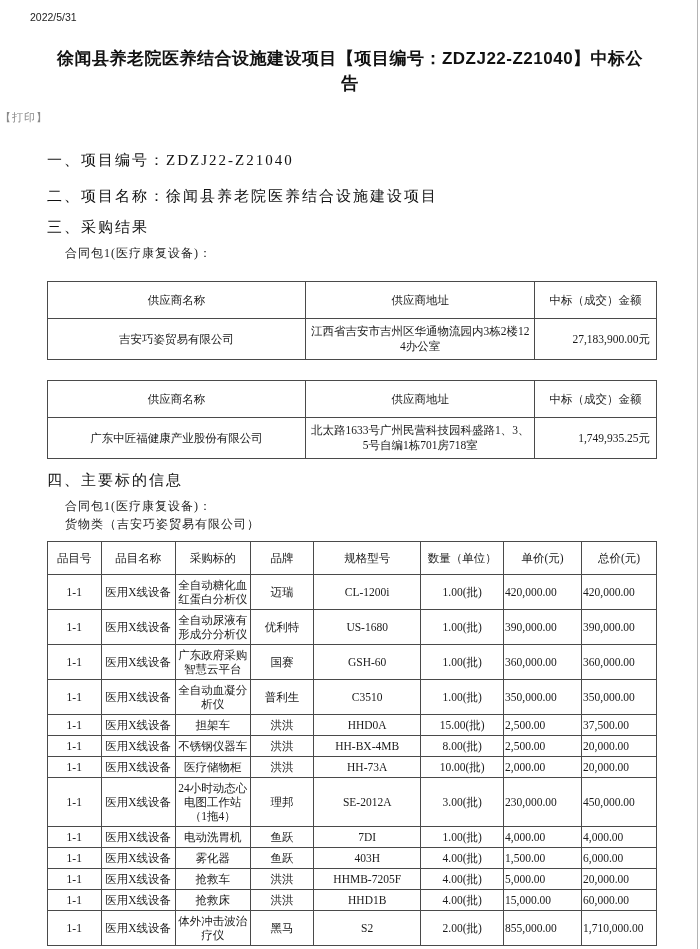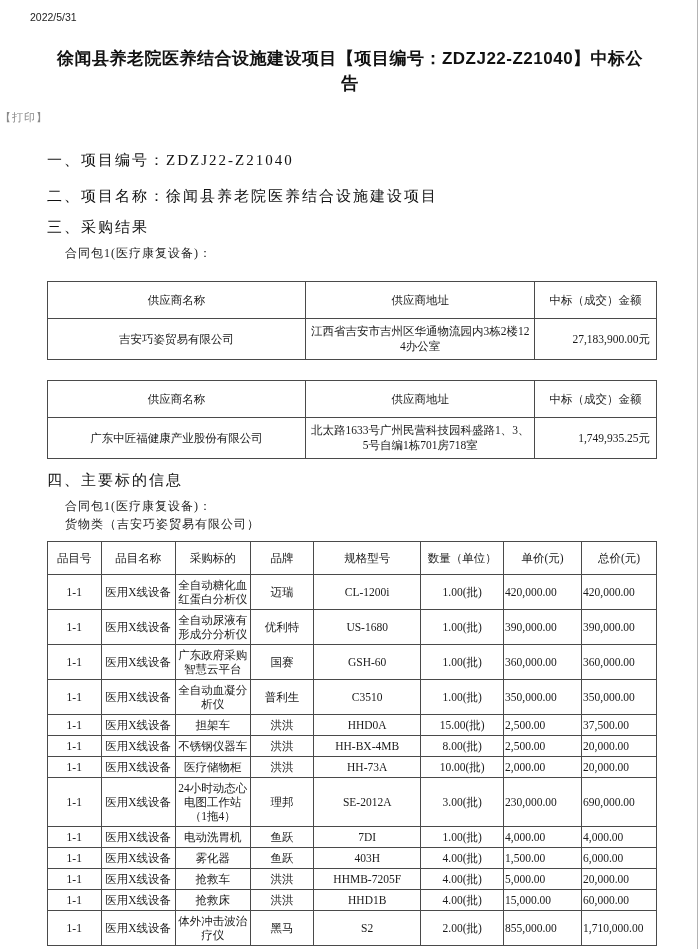--- a/index.html
+++ b/index.html
@@ -243,21 +243,21 @@
             <td>20,000.00</td>
           </tr>
           <tr>
             <td>1-1</td>
             <td>医用X线设备</td>
             <td>24小时动态心电图工作站（1拖4）</td>
             <td>理邦</td>
             <td>SE-2012A</td>
             <td>3.00(批)</td>
             <td>230,000.00</td>
-            <td>690,000.00</td>
+            <td>450,000.00</td>
           </tr>
           <tr>
             <td>1-1</td>
             <td>医用X线设备</td>
             <td>电动洗胃机</td>
             <td>鱼跃</td>
             <td>7DI</td>
             <td>1.00(批)</td>
             <td>4,000.00</td>
             <td>4,000.00</td>

